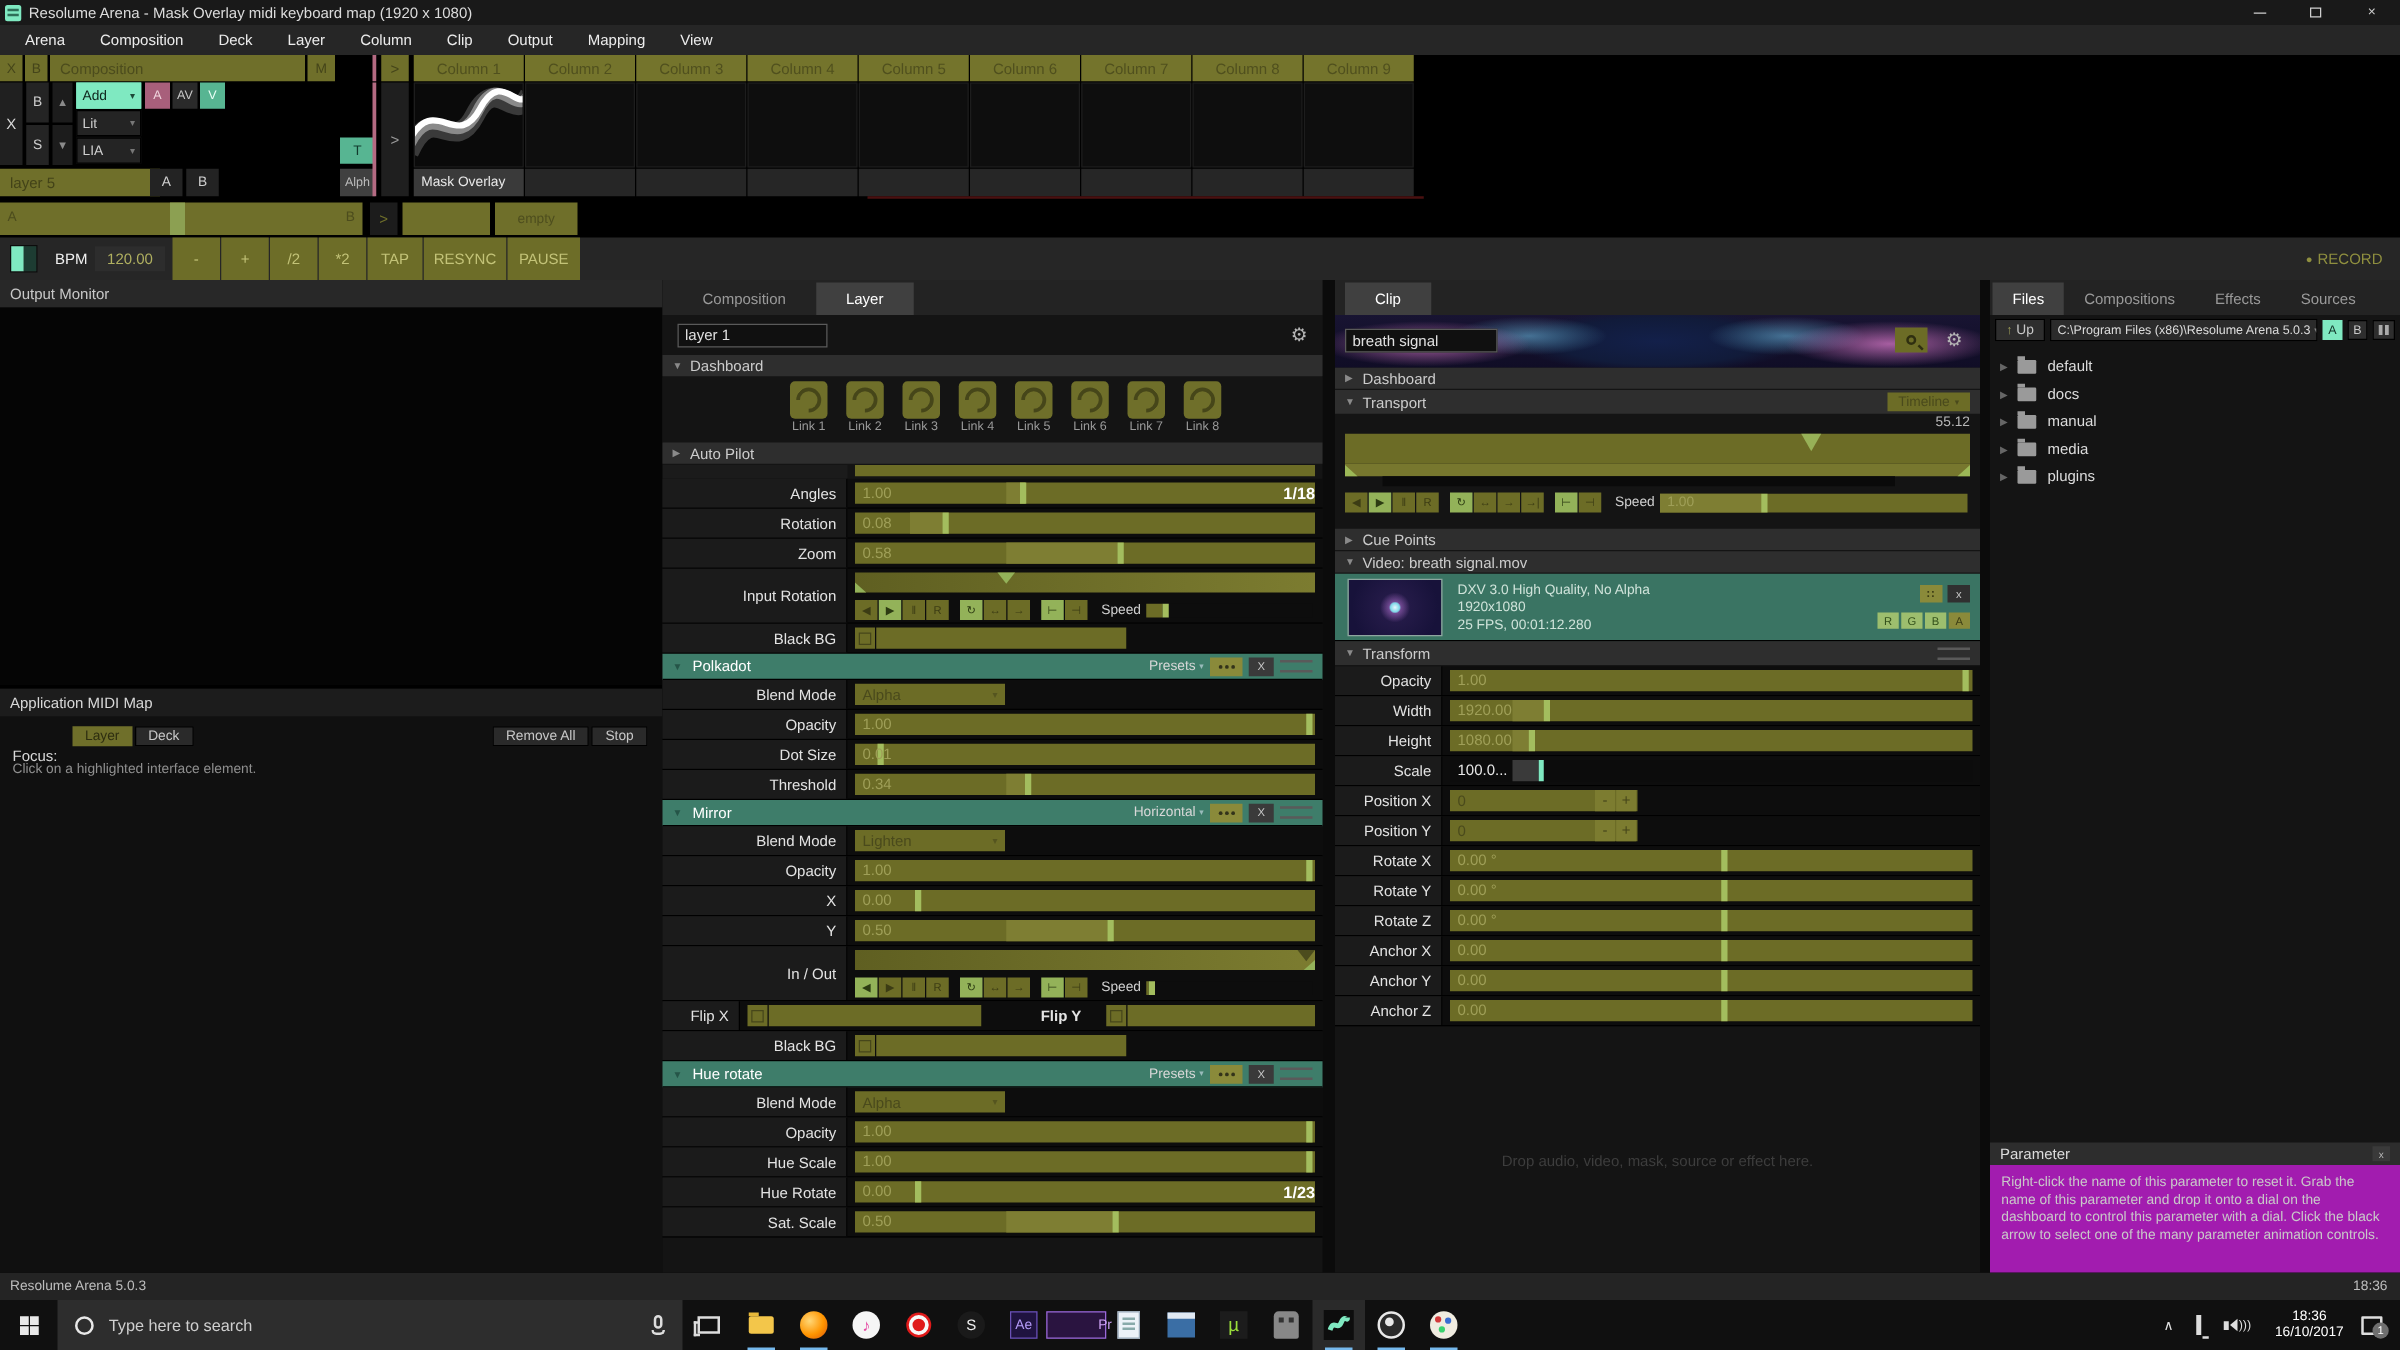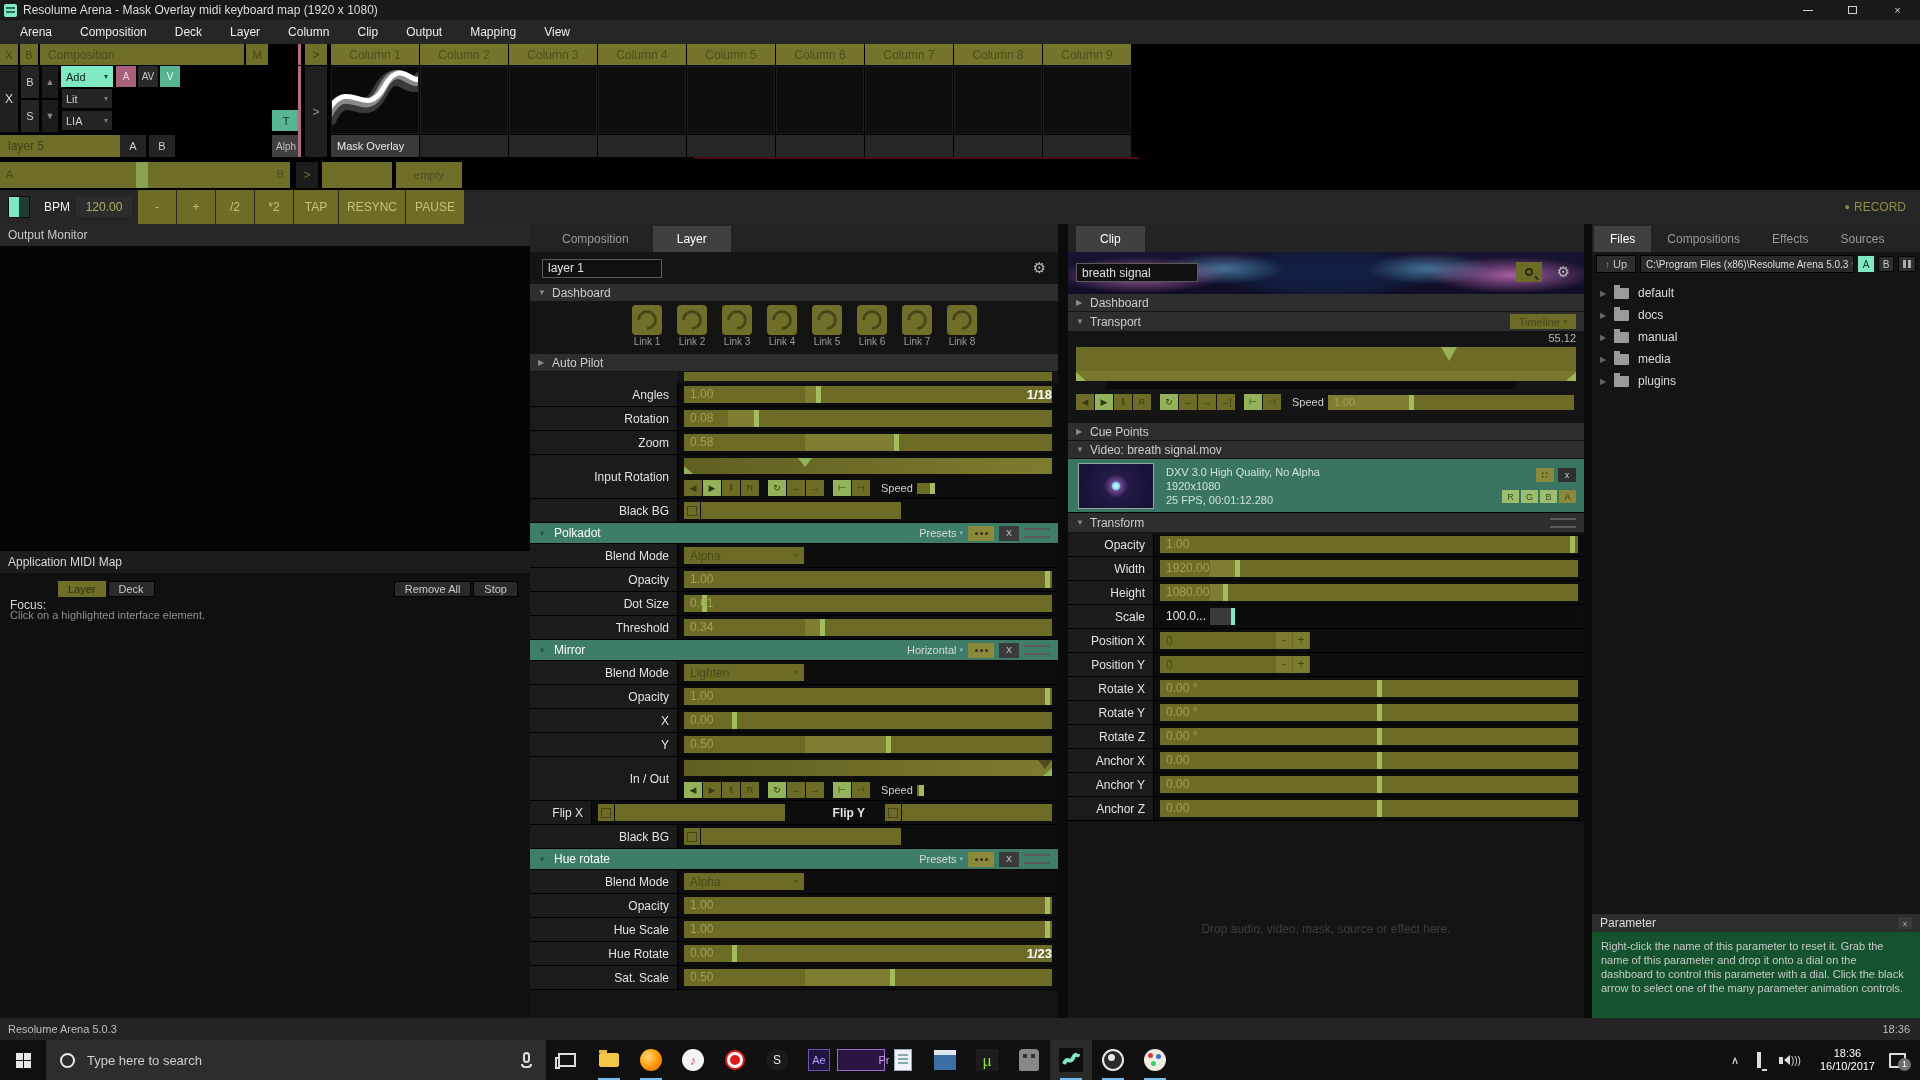--- a/index.html
+++ b/index.html
@@ -269,21 +269,21 @@
   .treerow { height:22px; display:flex; align-items:center; padding-left:8px; }
   .texp { color:#666; font-size:8px; width:14px; }
   .fold { width:15px; height:11px; background:#9a9a9a; border-radius:1px; position:relative; margin-right:9px; }
   .fold::before { content:""; position:absolute; top:-3px; left:0; width:6px; height:3px; background:#9a9a9a; }
   .tname { color:#dcdcdc; font-size:12px; }
   .parampanel { position:absolute; left:0; right:0; top:690px; }
   .paramhdr { height:18px; background:#2d2d2d; display:flex; align-items:center; padding:0 8px; }
   .paramhdr .t { color:#dcdcdc; font-size:12px; }
   .paramhdr .xs { margin-left:auto; width:14px; height:12px; background:#3a3a3a; color:#bbb; font-size:8px;
     display:flex; align-items:center; justify-content:center; }
-  .parambody { padding:7px 9px; color:#c9c9c9; font-size:11px; line-height:14px; background:#14532d; height:86px; }
+  .parambody { padding:7px 9px; color:#c9c9c9; font-size:11px; line-height:14px; background:#a21caf; height:86px; }
 
   
   .statusbar { height:22px; background:#242424; display:flex; align-items:center; font-size:11px; color:#bdbdbd; }
   .statusbar .l { padding-left:8px; } .statusbar .r { margin-left:auto; padding-right:10px; }
 
   
   .taskbar { height:40px; background:#101010; display:flex; align-items:center; }
   .startbtn { width:46px; height:40px; display:flex; align-items:center; justify-content:center; }
   .winlogo { display:grid; grid-template-columns:7px 7px; grid-template-rows:7px 7px; gap:1px; }
   .winlogo i { background:#e8e8e8; }

